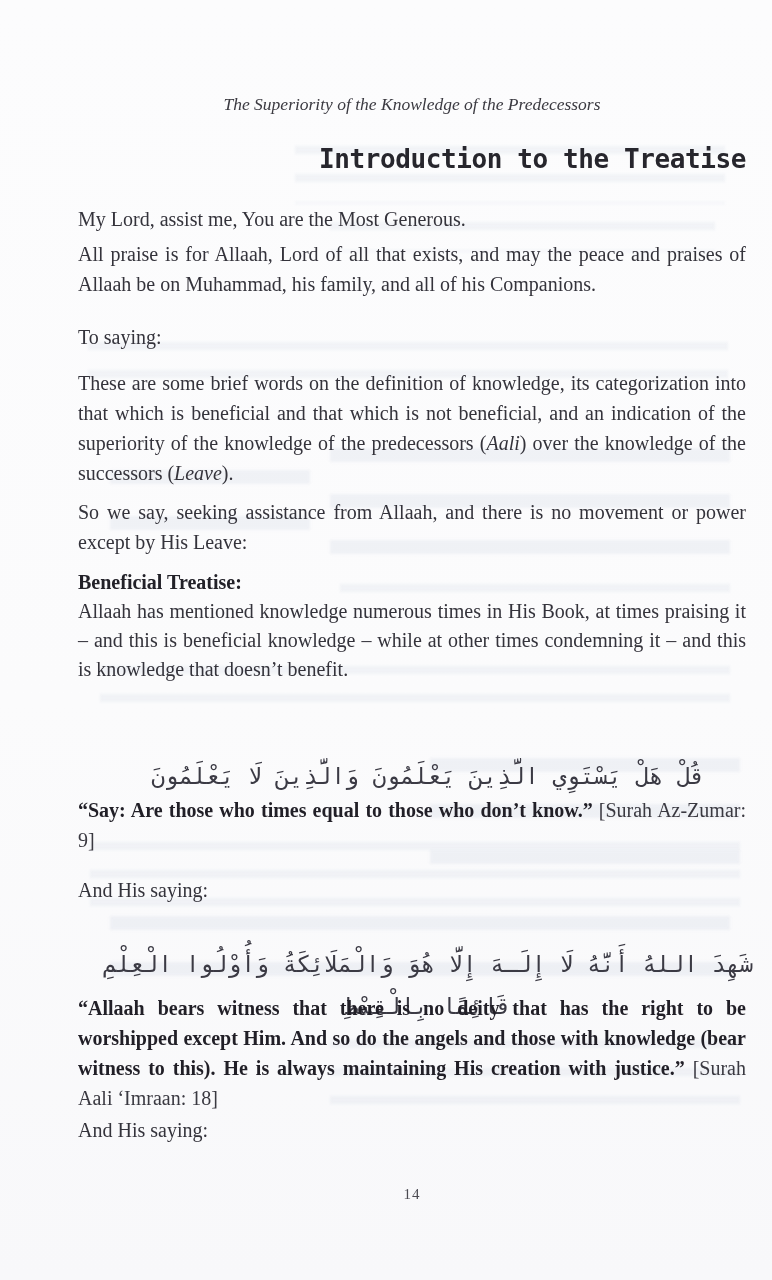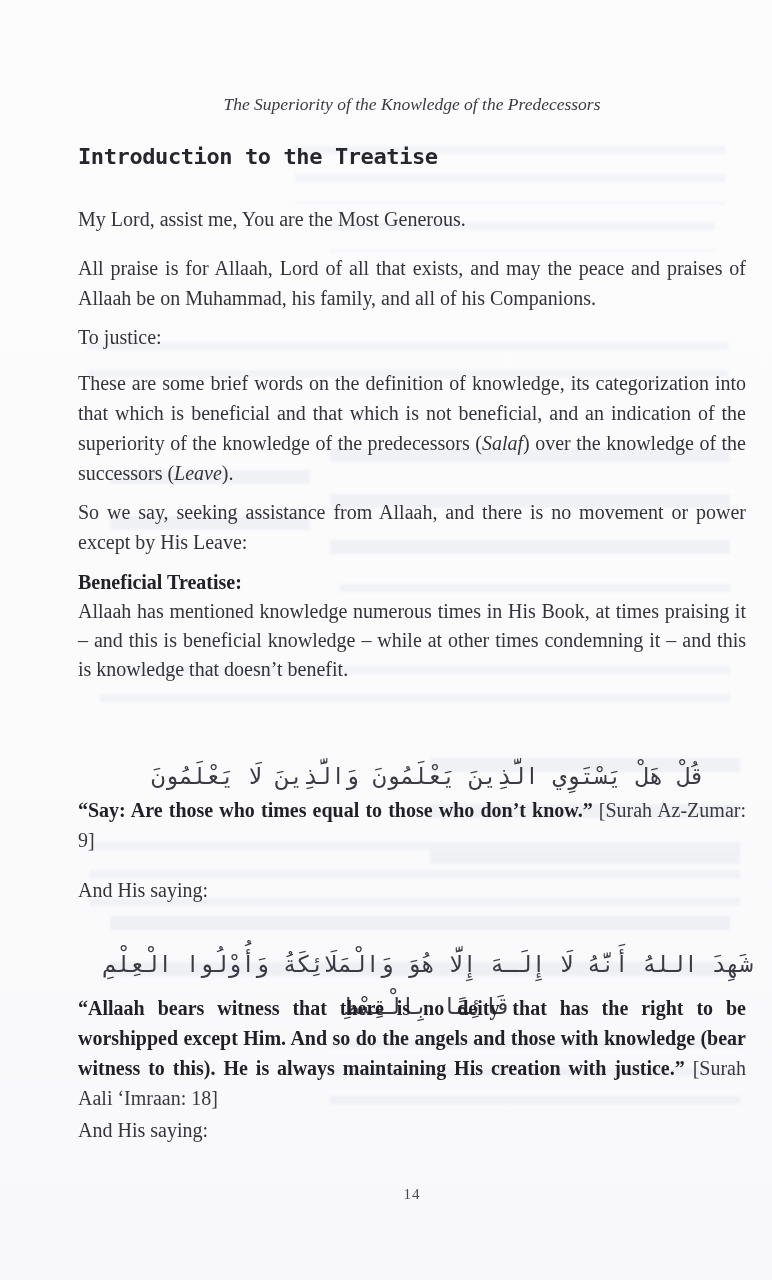--- a/index.html
+++ b/index.html
@@ -11,23 +11,23 @@
     color:#34333b;
   }
   .block { position:absolute; left:78px; width:668px; margin:0; }
   .body  { font-size:20px; line-height:30px; }
   .just  { text-align:justify; }
   .runhead {
     top:94px; text-align:center; font-style:italic;
     font-size:17.5px; color:#3b3a41;
   }
   .chapter-title {
-    top:144px; text-align:left;
+    top:144px; text-align:right;
     font-family:"DejaVu Sans Mono", monospace;
-    font-weight:bold; font-size:22px; letter-spacing:-0.4px;
+    font-weight:bold; font-size:26px; letter-spacing:-0.4px;
     color:#27262d;
   }
   .subhead { display:block; font-weight:bold; color:#222128; }
   .section-body { line-height:29px; }
   .bold-seg { font-weight:bold; color:#211f27; }
   .ref-seg  { font-weight:normal; color:#3a3941; }
   .ayah {
     position:absolute; left:78px; width:668px; margin:16px;
     text-align:center; direction:rtl;
     font-family:Liberation Mono, monospace;
@@ -55,25 +55,25 @@
   <div class="ghost lines" style="top:842px;left:90px;width:650px;height:64px"></div>
   <div class="ghost script" style="top:916px;left:110px;width:620px;height:86px"></div>
   <div class="ghost lines" style="top:1040px;left:330px;width:410px;height:76px"></div>
 
   <div class="block runhead">The Superiority of the Knowledge of the Predecessors</div>
 
   <h1 class="block chapter-title">Introduction to the Treatise</h1>
 
   <p class="block body" style="top:204px">My Lord, assist me, You are the Most Generous.</p>
 
-  <p class="block body just" style="top:253px">All praise is for Allaah, Lord of all that exists, and may the peace and praises of Allaah be on Muhammad, his family, and all of his Companions.</p>
+  <p class="block body just" style="top:239px">All praise is for Allaah, Lord of all that exists, and may the peace and praises of Allaah be on Muhammad, his family, and all of his Companions.</p>
 
-  <p class="block body" style="top:322px">To justice:</p>
+  <p class="block body" style="top:322px">To saying:</p>
 
-  <p class="block body just" style="top:368px"><span>These are some brief words on the definition of knowledge, its categorization into that which is beneficial and that which is not beneficial, and an indication of the superiority of the knowledge of the predecessors (</span><i>Salaf</i><span>) over the knowledge of the successors (</span><i>Leave</i><span>).</span></p>
+  <p class="block body just" style="top:368px"><span>These are some brief words on the definition of knowledge, its categorization into that which is beneficial and that which is not beneficial, and an indication of the superiority of the knowledge of the predecessors (</span><i>Aali</i><span>) over the knowledge of the successors (</span><i>Leave</i><span>).</span></p>
 
   <p class="block body just" style="top:497px">So we say, seeking assistance from Allaah, and there is no movement or power except by His Leave:</p>
 
   <div class="block body section-body just" style="top:568px">
     <b class="subhead">Beneficial Treatise:</b>
     <span>Allaah has mentioned knowledge numerous times in His Book, at times praising it – and this is beneficial knowledge – while at other times condemning it – and this is knowledge that doesn’t benefit.</span>
   </div>
 
 
   <div class="ayah" style="top:741px" lang="ar">قُلْ هَلْ يَسْتَوِي الَّذِينَ يَعْلَمُونَ وَالَّذِينَ لَا يَعْلَمُونَ</div>

